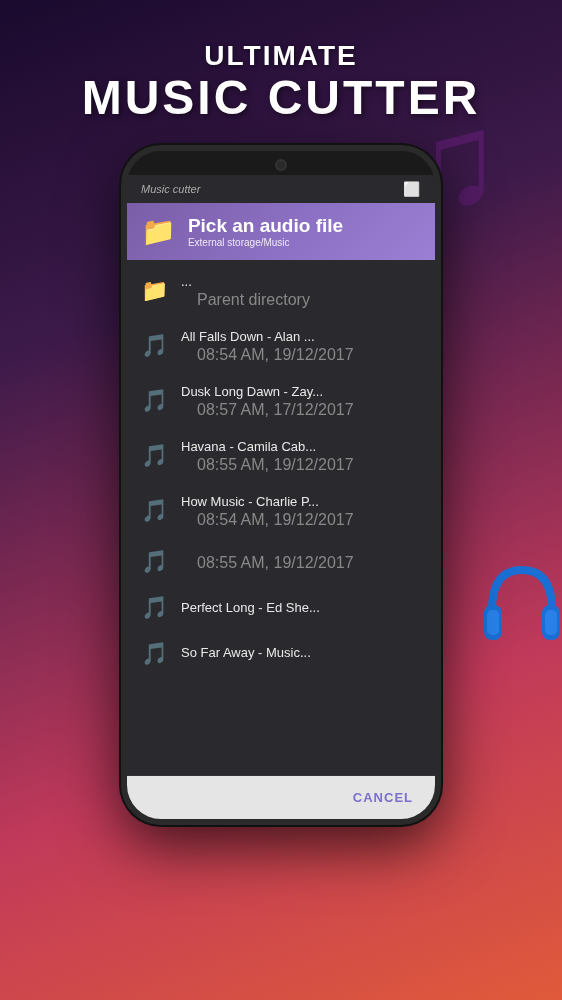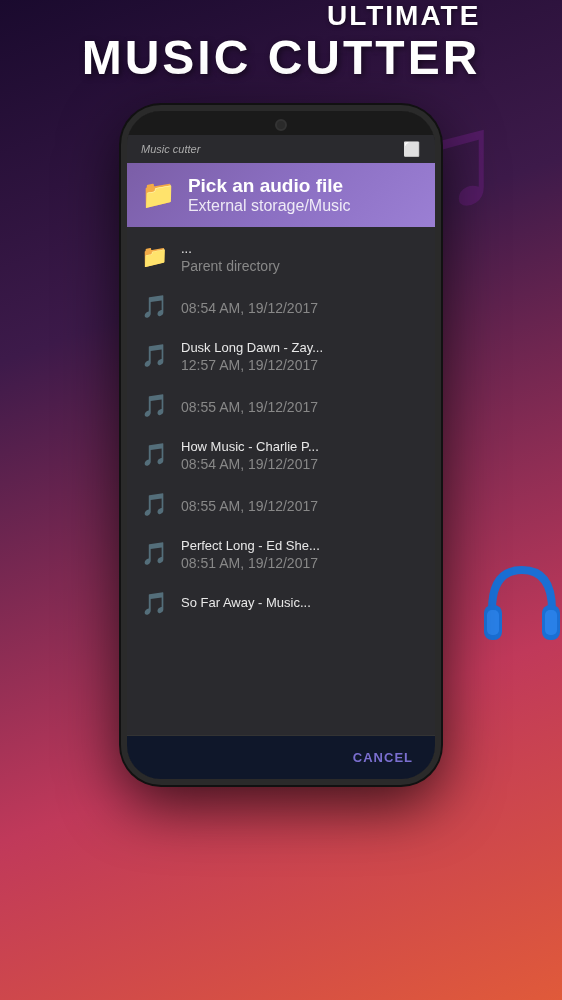--- a/index.html
+++ b/index.html
@@ -23,21 +23,22 @@
       right: 60px;
       font-size: 140px;
       color: rgba(100, 30, 120, 0.6);
       transform: rotate(0deg);
       user-select: none;
       z-index: 0;
     }
 
     
     .title-area {
-      text-align: right;
+      margin-top: 40px;
+      text-align: center;
       z-index: 1;
       position: relative;
     }
 
     .title-ultimate {
       color: white;
       font-size: 28px;
       font-weight: 700;
       letter-spacing: 2px;
       text-shadow: 1px 1px 4px rgba(0,0,0,0.5);
@@ -137,21 +138,21 @@
     }
 
     .pick-title {
       color: white;
       font-size: 19px;
       font-weight: 700;
     }
 
     .pick-subtitle {
       color: rgba(255,255,255,0.85);
-      font-size: 16px;
+      font-size: 10px;
     }
 
     
     .file-list {
       flex: 1;
       overflow-y: auto;
       background: #2a2a2e;
       padding: 4px 0;
     }
 
@@ -188,27 +189,28 @@
       color: #e8e8e8;
       font-size: 13px;
       font-weight: 500;
       white-space: nowrap;
       overflow: hidden;
       text-overflow: ellipsis;
     }
 
     .file-meta {
       color: #888;
-      font-size: 14px;
+      font-size: 16px;
       margin-top: 2px;
+      margin-left: 16px;
     }
 
     
     .bottom-bar {
-      background: #0f172a;
+      background: #e5e5e5;
       padding: 10px 14px;
       display: flex;
       justify-content: flex-end;
       border-top: 1px solid #333;
       flex-shrink: 0;
     }
 
     .cancel-btn {
       color: #7b6fd0;
       font-size: 13px;
@@ -306,35 +308,37 @@
         <div class="file-icon folder-icon-color">📁</div>
         <div class="file-info">
           <span class="file-name">...</span>
           <span class="file-meta">Parent directory</span>
         </div>
       </div>
 
       <div class="file-item">
         <div class="file-icon music-icon-color">🎵</div>
         <div class="file-info">
+          <span class="file-name">All Falls Down - Alan ...</span>
           <span class="file-meta">08:54 AM, 19/12/2017</span>
         </div>
       </div>
 
       <div class="file-item">
         <div class="file-icon music-icon-color">🎵</div>
         <div class="file-info">
           <span class="file-name">Dusk Long Dawn - Zay...</span>
-          <span class="file-meta">12:57 AM, 19/12/2017</span>
-        </div>
-      </div>
-
-      <div class="file-item">
-        <div class="file-icon music-icon-color">🎵</div>
-        <div class="file-info">
+          <span class="file-meta">08:57 AM, 17/12/2017</span>
+        </div>
+      </div>
+
+      <div class="file-item">
+        <div class="file-icon music-icon-color">🎵</div>
+        <div class="file-info">
+          <span class="file-name">Havana - Camila Cab...</span>
           <span class="file-meta">08:55 AM, 19/12/2017</span>
         </div>
       </div>
 
       <div class="file-item">
         <div class="file-icon music-icon-color">🎵</div>
         <div class="file-info">
           <span class="file-name">How Music - Charlie P...</span>
           <span class="file-meta">08:54 AM, 19/12/2017</span>
         </div>
@@ -344,21 +348,20 @@
         <div class="file-icon music-icon-color">🎵</div>
         <div class="file-info">
           <span class="file-meta">08:55 AM, 19/12/2017</span>
         </div>
       </div>
 
       <div class="file-item">
         <div class="file-icon music-icon-color">🎵</div>
         <div class="file-info">
           <span class="file-name">Perfect Long - Ed She...</span>
-          <span class="file-meta">08:51 AM, 19/12/2017</span>
         </div>
       </div>
 
       <div class="file-item">
         <div class="file-icon music-icon-color">🎵</div>
         <div class="file-info">
           <span class="file-name">So Far Away - Music...</span>
           <span class="file-meta"></span>
         </div>
       </div>

